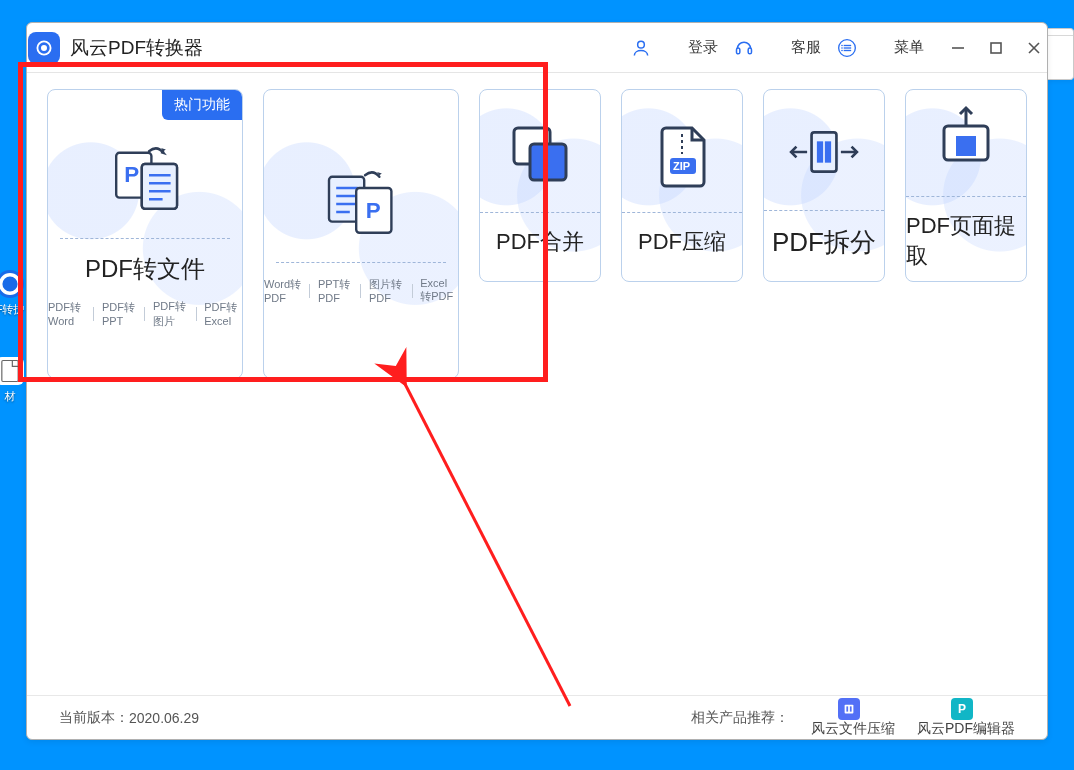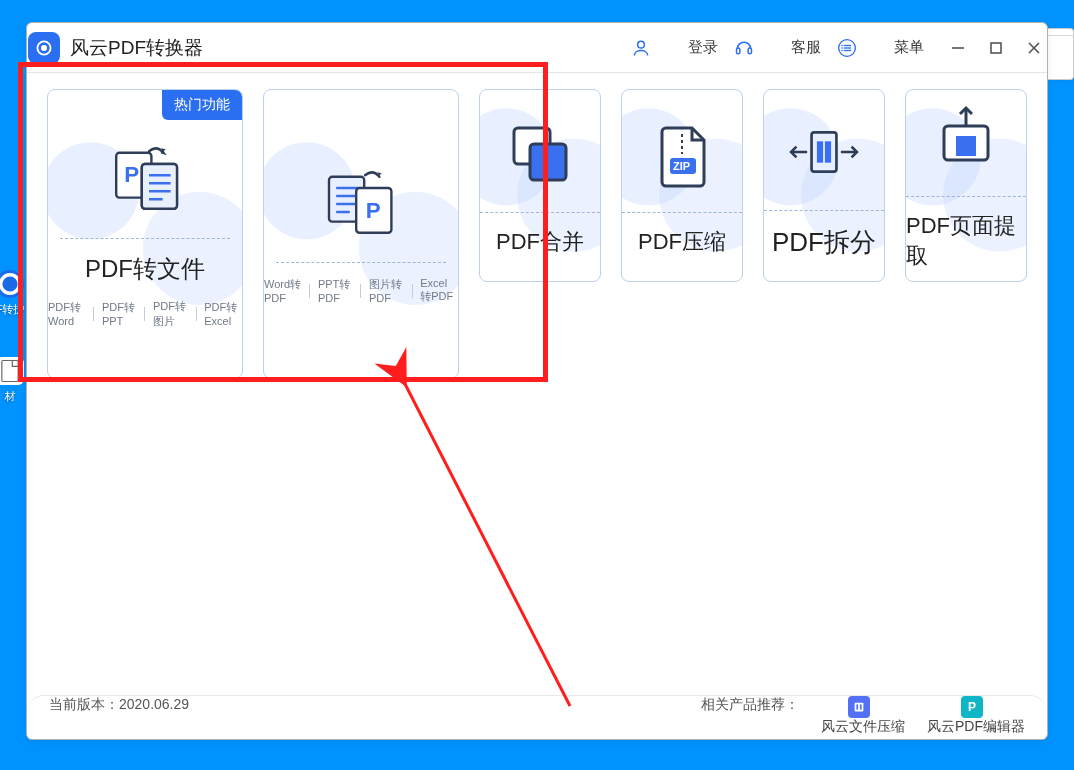--- a/index.html
+++ b/index.html
@@ -68,21 +68,21 @@
   .hr{width:170px;border-top:1px dashed #9fb6d9;margin:18px 0 14px;}
   .card-title{font-size:24px;color:#222;margin-bottom:14px;}
   .subline{display:flex;align-items:center;gap:8px;color:var(--text-grey);font-size:11px;justify-content:flex-end;}
   .subline .sep{width:1px;height:14px;background:#c3ccd8;}
 
   
   .highlight{position:absolute;pointer-events:none;border:5px solid #ff1e1e;left:18px;top:62px;width:530px;height:320px;}
   svg.arrow{position:absolute;pointer-events:none;left:380px;top:366px;width:220px;height:360px;overflow:visible;}
 
   
-  .footer{height:44px;border-top:1px solid #e8e8e8;display:flex;padding:0 22px;font-size:14px;color:#555;border-radius:17px;}
+  .footer{height:44px;border-top:1px solid #e8e8e8;display:flex;align-items:center;padding:0 32px;font-size:14px;color:#555;}
   .footer .spacer{flex:1;}
   .rel-prod{display:flex;align-items:center;margin-left:22px;cursor:pointer;color:#444;flex-direction:column;}
   .rel-prod .badge{width:22px;height:22px;border-radius:4px;display:flex;align-items:center;justify-content:center;margin-right:8px;color:#fff;font-size:12px;font-weight:bold;}
   .badge.blue{background:#5370f6;}
   .badge.teal{background:var(--teal);}
 </style>
 </head>
 <body>
 
 <div class="desk-icons">

